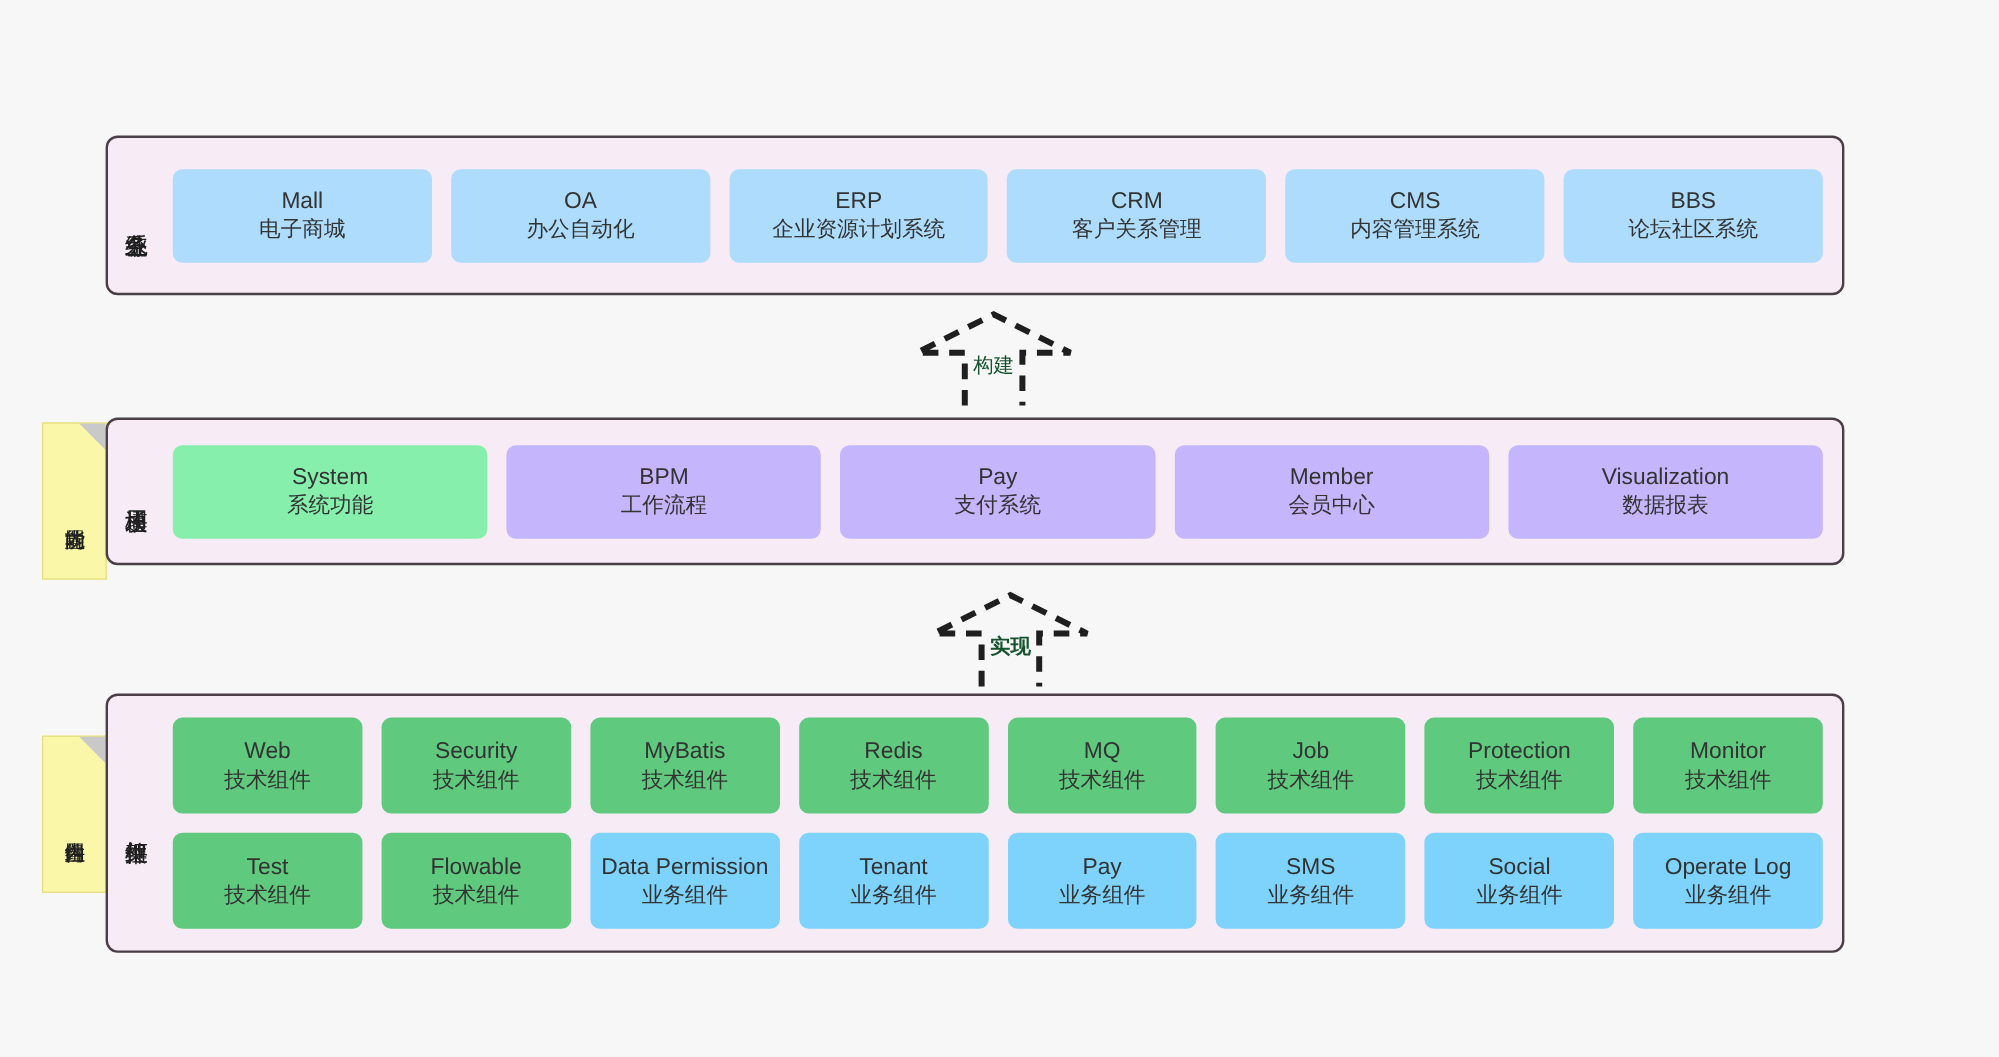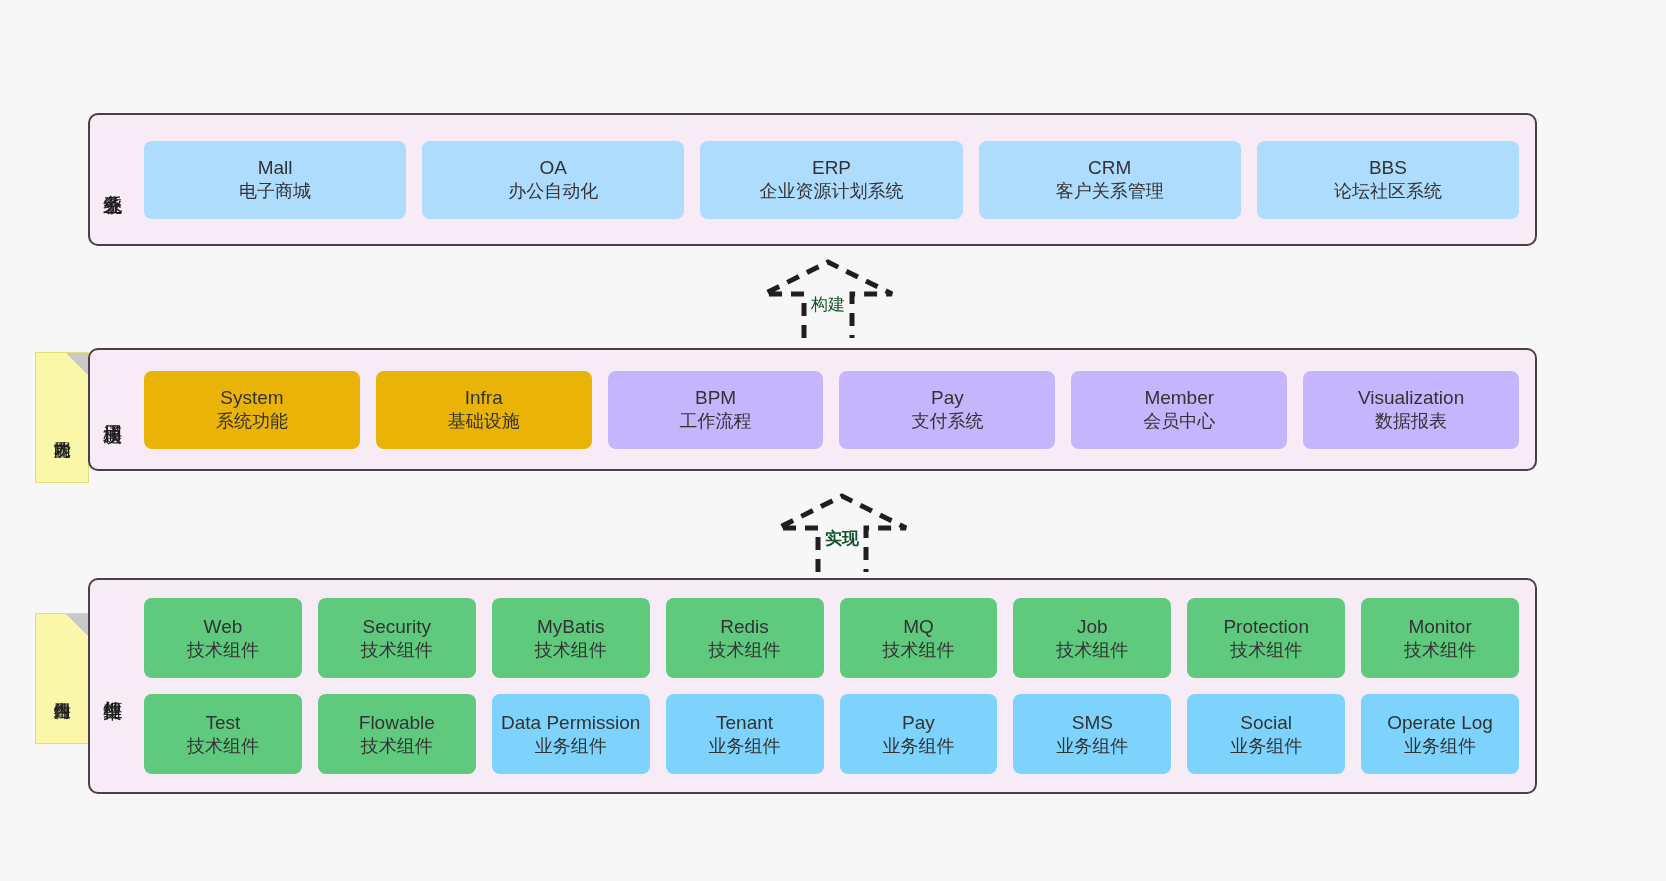--- a/index.html
+++ b/index.html
@@ -81,21 +81,21 @@
     color: #333333;
     display: block;
   }
   .card .card-sub {
     font-size: 18px;
     color: #333333;
     display: block;
   }
 
   .c-blue        { background: #ADDCFC; }
-  .c-red         { background: #eab308; }
+  .c-red         { background: #86efac; }
   .c-pink        { background: #c4b5fd; }
   .c-green-dark  { background: #5FC97E; align-items: center; }
   .c-green-light { background: #7dd3fc; }
 
   
   .note {
     position: absolute;
     box-sizing: border-box;
     background: #FAF7A8;
     border: 1px solid #e3dd7a;
@@ -156,20 +156,24 @@
         </div>
         <div class="card c-blue">
           <span class="card-name">ERP</span>
           <span class="card-sub">企业资源计划系统</span>
         </div>
         <div class="card c-blue">
           <span class="card-name">CRM</span>
           <span class="card-sub">客户关系管理</span>
         </div>
         <div class="card c-blue">
+          <span class="card-name">CMS</span>
+          <span class="card-sub">内容管理系统</span>
+        </div>
+        <div class="card c-blue">
           <span class="card-name">BBS</span>
           <span class="card-sub">论坛社区系统</span>
         </div>
       </div>
     </div>
   </div>
 
   <div class="connector" style="left:758px; top:258px; width:140px; height:84px;">
     <svg width="140" height="84" viewBox="0 0 140 84" fill="none" aria-hidden="true">
       <path d="M46 80 L46 36 L6 36 L70 4 L134 36 L94 36 L94 80" stroke="#1f1f1f" stroke-width="5" stroke-dasharray="13 9" stroke-linecap="butt" stroke-linejoin="miter" fill="none"></path>
@@ -183,24 +187,20 @@
   </div>
 
   <div class="layer" id="layer-common" style="left:88px; top:348px; width:1449px; height:123px;">
     <div class="layer-title">通用模块</div>
     <div class="layer-body">
       <div class="row" style="height:78px;">
         <div class="card c-red">
           <span class="card-name">System</span>
           <span class="card-sub">系统功能</span>
         </div>
-        <div class="card c-red">
-          <span class="card-name">Infra</span>
-          <span class="card-sub">基础设施</span>
-        </div>
         <div class="card c-pink">
           <span class="card-name">BPM</span>
           <span class="card-sub">工作流程</span>
         </div>
         <div class="card c-pink">
           <span class="card-name">Pay</span>
           <span class="card-sub">支付系统</span>
         </div>
         <div class="card c-pink">
           <span class="card-name">Member</span>

